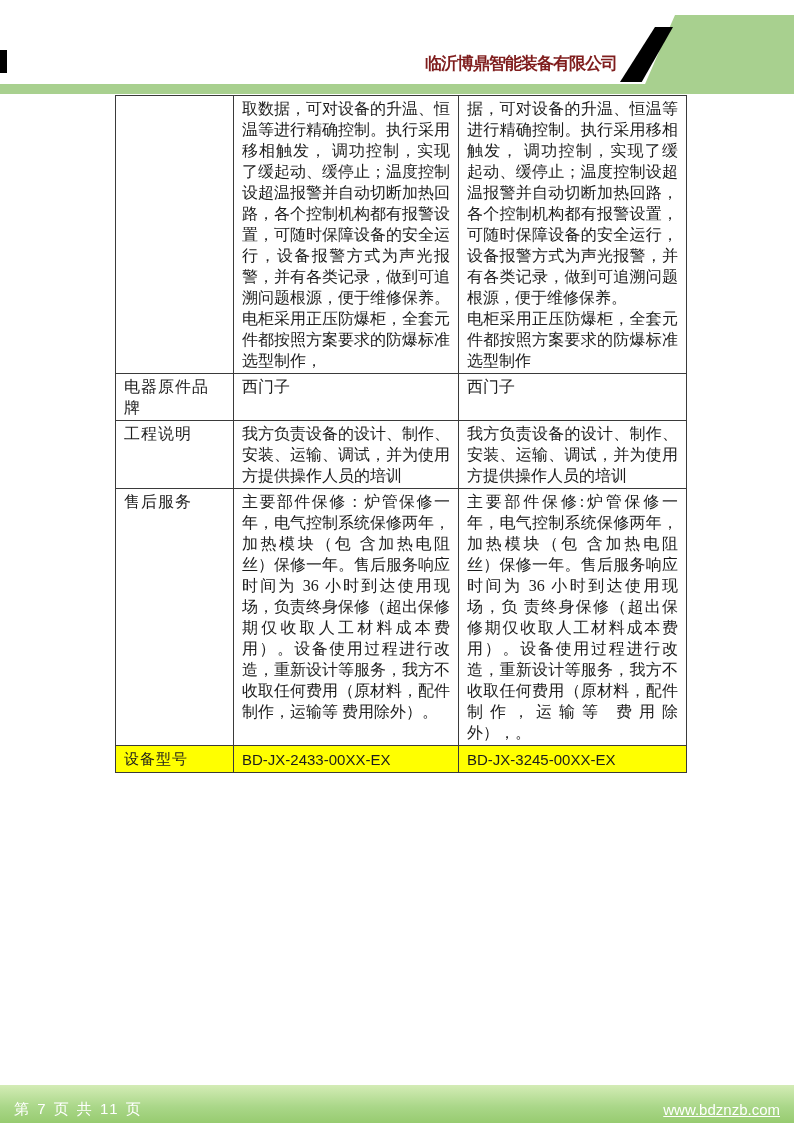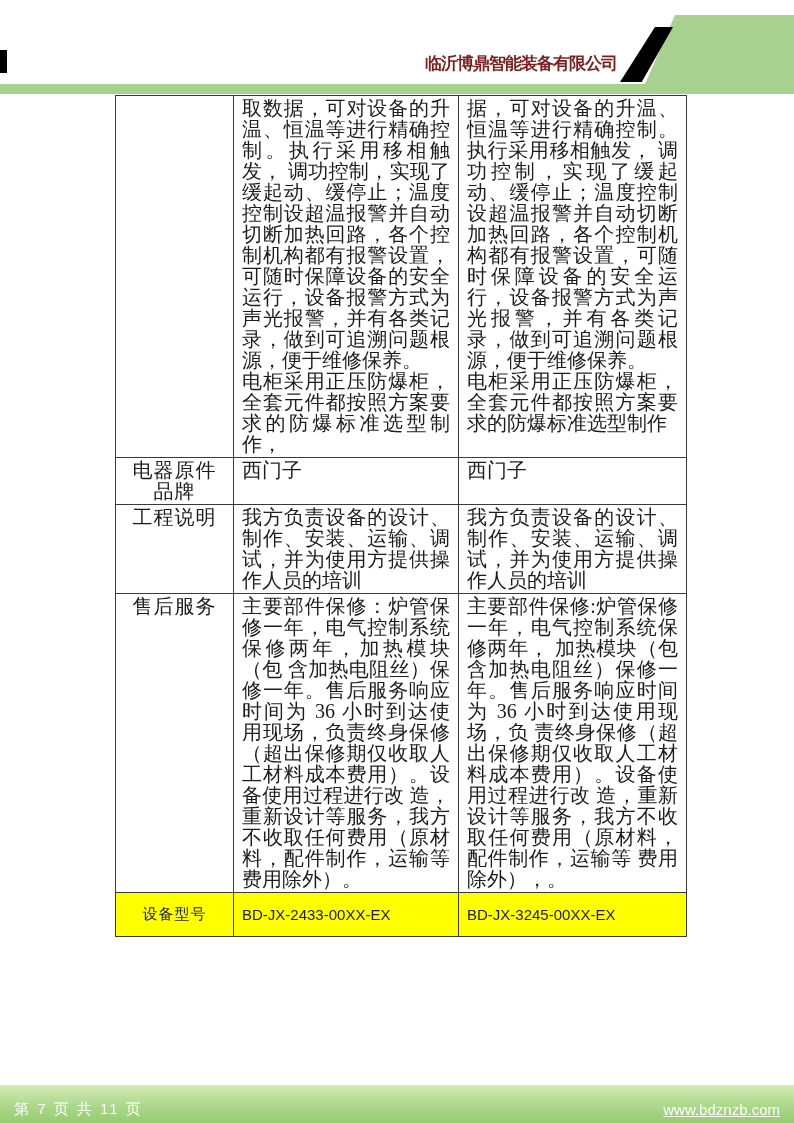--- a/index.html
+++ b/index.html
@@ -38,35 +38,35 @@
   }
   
   table.spec {
     position: absolute; left: 115px; top: 95px;
     width: 571px; border-collapse: collapse; table-layout: fixed;
   }
   table.spec td {
     border: 1px solid #3a3a3a;
     vertical-align: top;
     padding: 2px 8px;
-    font-size: 20px; line-height: 21px;
+    font-size: 16px; line-height: 21px;
     color: #1c1c1c;
     overflow: hidden;
   }
-  td.label-cell { letter-spacing: 1px; text-align: center; }
+  td.label-cell { letter-spacing: 1px; }
   col.c-label { width: 118px; }
   col.c-a { width: 225px; }
   col.c-b { width: 228px; }
   .r1 { height: 272px; }
   .r2 { height: 30px; }
   .r3 { height: 150px; }
   .r4 { height: 61px; }
   .r5 { height: 30px; }
   .r6 { height: 255px; }
-  .r7 { height: 44px; }
+  .r7 { height: 27px; }
   td p { margin: 0; text-align: justify; }
   td p.single { text-align: left; }
   tr.model-row td {
     background: #ffff00;
     font-family: "Liberation Sans", sans-serif;
     font-size: 15px;
     vertical-align: middle;
     padding-top: 1px; padding-bottom: 1px;
   }
   tr.model-row td.label-cell { font-family: "Liberation Serif", serif; }

